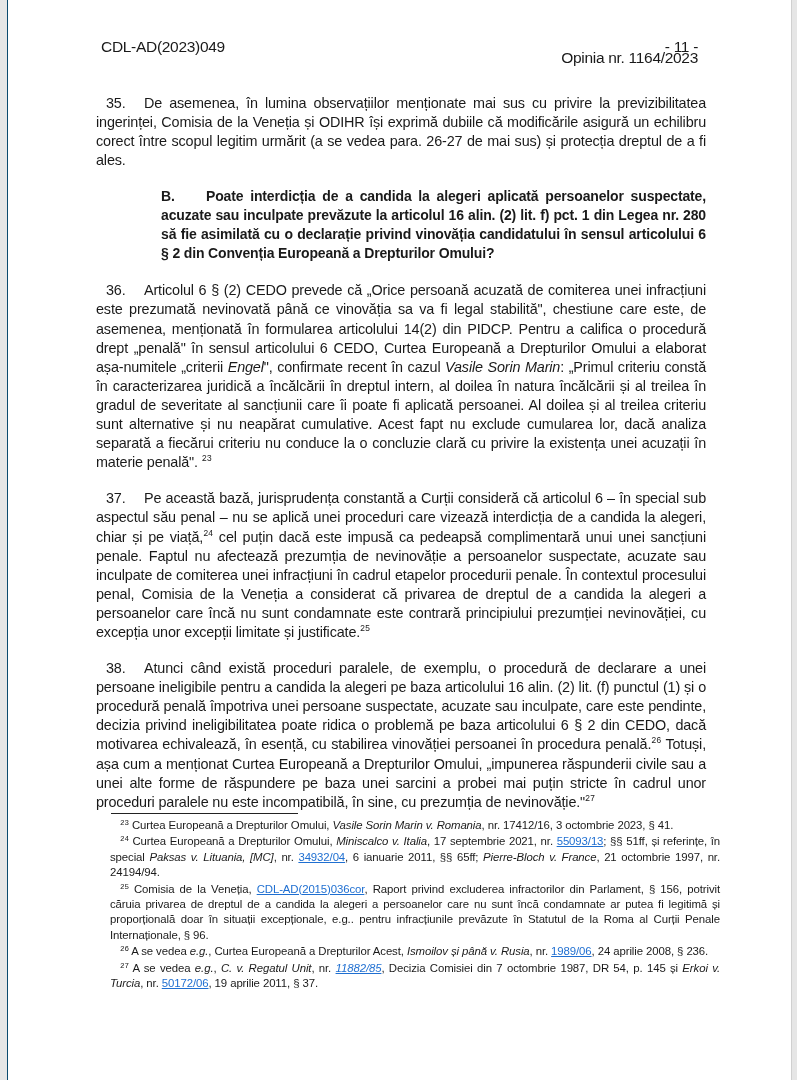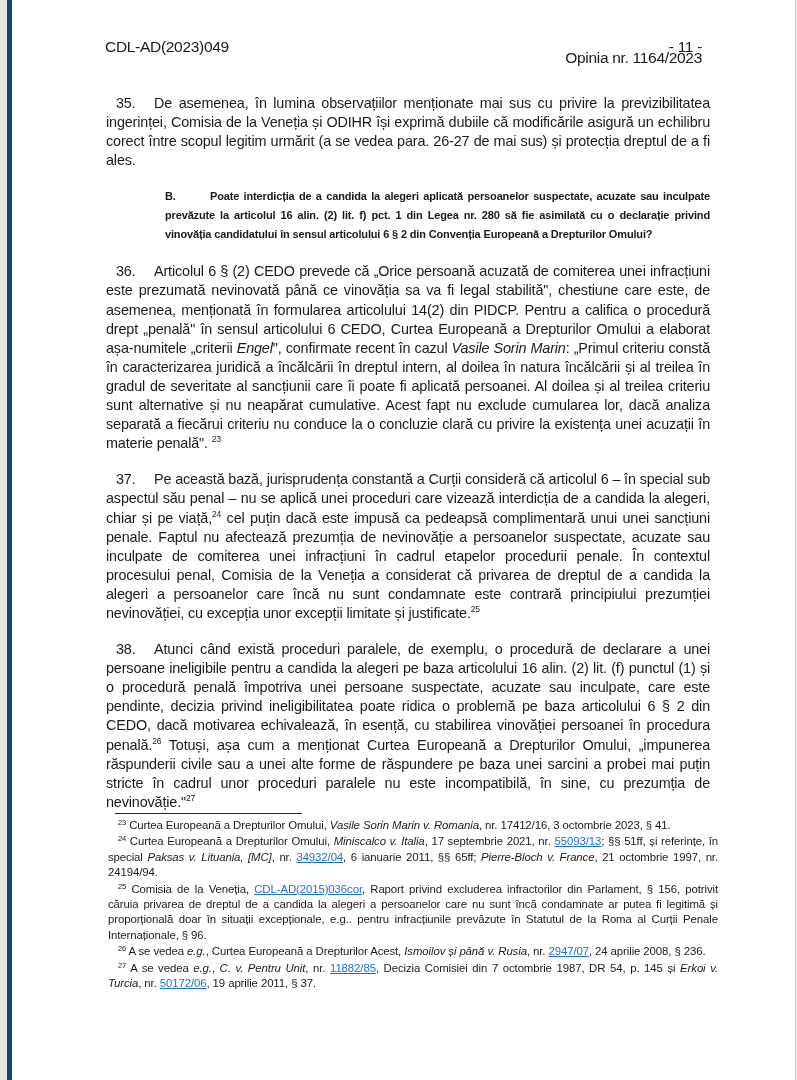--- a/index.html
+++ b/index.html
@@ -6,47 +6,47 @@
   body {
     width: 797px; height: 1080px; overflow: hidden;
     background: #e6e6e6;
     font-family: "Liberation Sans", sans-serif;
     color: #1a1a1a;
     position: relative;
   }
   .page {
     position: absolute; left: 7px; top: 0; width: 783px; height: 1080px;
     background: #ffffff;
-    border-left: 5px solid #0c4a6e; border-right: 1px solid #d0d0d0;
+    border-left: 1px solid #0c4a6e; border-right: 1px solid #d0d0d0;
   }
   .header {
     position: absolute; top: 38px; left: 93px; right: 93px;
     height: 20px; font-size: 15.5px; letter-spacing: -0.3px;
   }
   .header .left { position: absolute; left: 0; top: 0; }
   .header .center { position: absolute; left: 0; right: 0; text-align: right; top: 0; }
   .header .right { position: absolute; right: 0; top: 11px; }
   .content {
     position: absolute; left: 86px; width: 612px; top: 94px;
     font-size: 14.4px; line-height: 19.1px; letter-spacing: -0.15px;
   }
-  p.para { margin: 0 0 17px 8px; text-align: justify; text-indent: 10px; }
+  p.para { margin: 0 0 17px 2px; text-align: justify; text-indent: 10px; }
   p.para .num { display: inline-block; width: 38px; text-indent: 0; }
   .heading {
     margin: 4px 0 18px 67px; font-weight: bold; text-align: justify;
-    font-size: 11px; line-height: 19px;
+    font-size: 14px; line-height: 19px;
   }
   .heading .hl { display: inline-block; width: 45px; }
-  sup { font-size: 8.5px; line-height: 0; vertical-align: 6px; }
+  sup { font-size: 8.5px; line-height: 0; vertical-align: 6px; font-family: Liberation Mono, monospace; }
   em { }
   .fn-rule {
     position: absolute; left: 103px; top: 813px; width: 187px; height: 1px; background: #222;
   }
   .footnotes {
-    position: absolute; left: 96px; width: 610px; top: 818px;
+    position: absolute; left: 102px; width: 610px; top: 818px;
     font-size: 11.4px; line-height: 15.4px; letter-spacing: -0.1px;
   }
   .fn { margin: 0 0 1px 0; text-align: justify; text-indent: 10px; }
   .fn sup { font-size: 7.5px; vertical-align: 4px; }
   a.lnk { color: #1f6fd1; text-decoration: underline; }
 </style>
 </head>
 <body>
 
 <div class="page">
@@ -86,20 +86,20 @@
     <div class="fn">
       <sup>23</sup><span> Curtea Europeană a Drepturilor Omului, </span><em>Vasile Sorin Marin v. Romania</em><span>, nr. 17412/16, 3 octombrie 2023, § 41.</span>
     </div>
     <div class="fn">
       <sup>24</sup><span> Curtea Europeană a Drepturilor Omului, </span><em>Miniscalco v. Italia</em><span>, 17 septembrie 2021, nr. </span><a class="lnk" style="color: rgb(31, 111, 209);">55093/13</a><span>; §§ 51ff, și referințe, în special </span><em>Paksas v. Lituania, [MC]</em><span>, nr. </span><a class="lnk" style="color: rgb(31, 111, 209);">34932/04</a><span>, 6 ianuarie 2011, §§ 65ff; </span><em>Pierre-Bloch v. France</em><span>, 21 octombrie 1997, nr. 24194/94.</span>
     </div>
     <div class="fn">
       <sup>25</sup><span> Comisia de la Veneția, </span><a class="lnk" style="color: rgb(31, 111, 209);">CDL-AD(2015)036cor</a><span>, Raport privind excluderea infractorilor din Parlament, § 156, potrivit căruia privarea de dreptul de a candida la alegeri a persoanelor care nu sunt încă condamnate ar putea fi legitimă și proporțională doar în situații excepționale, e.g.. pentru infracțiunile prevăzute în Statutul de la Roma al Curții Penale Internaționale, § 96.</span>
     </div>
     <div class="fn">
-      <sup>26</sup><span> A se vedea </span><em>e.g.</em><span>, Curtea Europeană a Drepturilor Acest, </span><em>Ismoilov și până v. Rusia</em><span>, nr. </span><a class="lnk" style="color: rgb(31, 111, 209);">2947/07</a><span>, 24 aprilie 2008, § 236.</span>
+      <sup>26</sup><span> A se vedea </span><em>e.g.</em><span>, Curtea Europeană a Drepturilor Acest, </span><em>Ismoilov și până v. Rusia</em><span>, nr. </span><a class="lnk" style="color: rgb(31, 111, 209);">1989/06</a><span>, 24 aprilie 2008, § 236.</span>
     </div>
     <div class="fn">
-      <sup>27</sup><span> A se vedea </span><em>e.g.</em><span>, </span><em>C. v. Pentru Unit</em><span>, nr. </span><a class="lnk" style="color: rgb(31, 111, 209);">11882/85</a><span>, Decizia Comisiei din 7 octombrie 1987, DR 54, p. 145 și </span><em>Erkoi v. Turcia</em><span>, nr. </span><a class="lnk" style="color: rgb(31, 111, 209);">50172/06</a><span>, 19 aprilie 2011, § 37.</span>
+      <sup>27</sup><span> A se vedea </span><em>e.g.</em><span>, </span><em>C. v. Regatul Unit</em><span>, nr. </span><a class="lnk" style="color: rgb(31, 111, 209); font-style: italic;">11882/85</a><span>, Decizia Comisiei din 7 octombrie 1987, DR 54, p. 145 și </span><em>Erkoi v. Turcia</em><span>, nr. </span><a class="lnk" style="color: rgb(31, 111, 209);">50172/06</a><span>, 19 aprilie 2011, § 37.</span>
     </div>
   </div>
 
 </div>
 
 </body></html>

